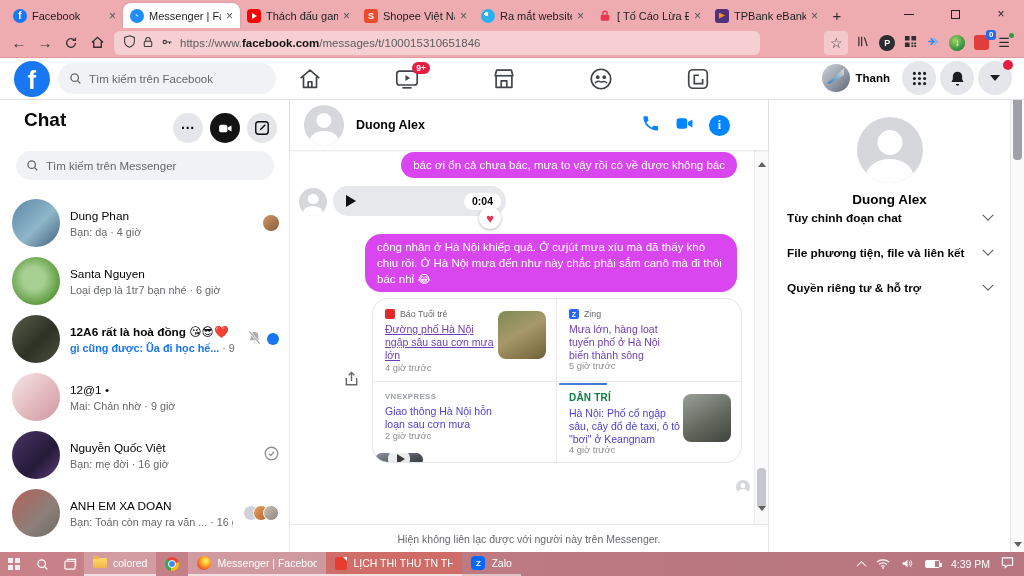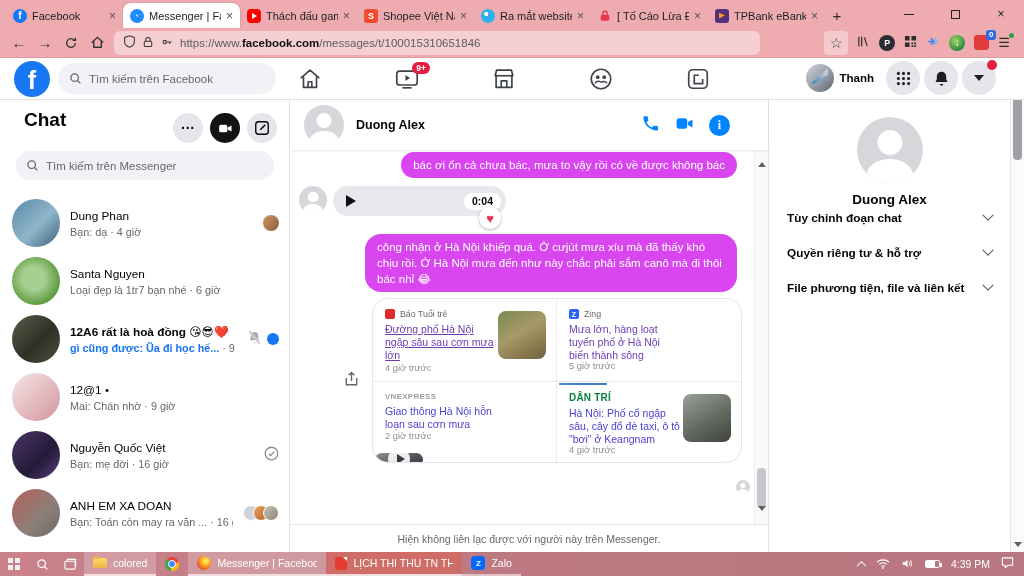--- a/index.html
+++ b/index.html
@@ -44,21 +44,21 @@
 .menu-btn{position:relative;font-size:13px;color:#2c2c2c}
 .menu-dot{position:absolute;top:-2px;right:-4px;width:5px;height:5px;border-radius:50%;background:#2e9e49}
 
 
 .fbheader{position:absolute;top:58px;left:0;width:1024px;height:42px;background:#fff;border-bottom:1px solid #dddfe2;z-index:2}
 .fb-logo{position:absolute;left:14px;top:3px;width:36px;height:36px;border-radius:50%;background:#1877f2;color:#fff;font-weight:700;font-size:25px;display:flex;align-items:flex-end;justify-content:center;line-height:34px}
 .fb-search{position:absolute;left:58px;top:5px;width:218px;height:31px;border-radius:16px;background:#f0f2f5;display:flex;align-items:center;gap:7px;padding:0 11px;color:#65676b;font-size:11.5px}
 .fb-center{position:absolute;left:296px;top:0;width:416px;height:42px;display:flex;align-items:center;justify-content:space-between}
 .fb-cic{width:28px;height:28px;position:relative;display:flex;align-items:center;justify-content:center}
 .watch-badge{position:absolute;top:-3px;right:-9px;background:#e41e3f;color:#fff;font-size:8.5px;font-weight:700;border-radius:8px;padding:1px 4px}
-.fb-right{position:absolute;right:28px;top:3px;display:flex;align-items:center;gap:4px}
+.fb-right{position:absolute;right:12px;top:3px;display:flex;align-items:center;gap:4px}
 .prof-chip{display:flex;align-items:center;gap:6px;margin-right:8px}
 .prof-av{width:28px;height:28px;border-radius:50%;background:linear-gradient(135deg,#cfd4da,#8f96a3 60%,#5d6470);position:relative;overflow:hidden}
 .prof-av::after{content:"";position:absolute;left:20%;top:15%;width:60%;height:55%;background:linear-gradient(45deg,#2b7bbf,#e8e2d8);clip-path:polygon(0 100%,100% 0,100% 45%,20% 100%)}
 .prof-name{font-size:11.5px;font-weight:700;color:#050505}
 .hcirc{width:34px;height:34px;border-radius:50%;background:#e4e6eb;display:flex;align-items:center;justify-content:center;position:relative}
 .caret-dn{width:0;height:0;border-left:5px solid transparent;border-right:5px solid transparent;border-top:6px solid #1c1e21}
 .red-dot{position:absolute;top:-1px;right:-1px;width:10px;height:10px;border-radius:50%;background:#e41e3f}
 
 
 .lsb{position:absolute;left:0;top:100px;width:290px;height:452px;background:#fff;border-right:1px solid #e4e6eb}
@@ -98,21 +98,21 @@
 
 
 .chat{position:absolute;left:290px;top:100px;width:478px;height:452px;background:#fff}
 .chat-h{position:absolute;top:0;left:0;right:0;height:50px;display:flex;align-items:center;padding:0 14px;background:#fff;box-shadow:0 1px 2px rgba(0,0,0,.1);z-index:1}
 .peer-av{width:40px;height:40px}
 .peer-name{margin-left:12px;font-size:12.5px;font-weight:700;color:#050505}
 .chat-hic{display:flex;gap:14px;margin-left:auto;margin-right:24px;align-items:center}
 .info-ic{width:21px;height:21px;border-radius:50%;background:#0084ff;color:#fff;font-weight:700;font-size:12px;display:flex;align-items:center;justify-content:center;font-family:"Liberation Serif",serif}
 .chat-body{position:absolute;top:50px;bottom:28px;left:0;right:18px;display:flex;flex-direction:column;padding-top:2px;overflow:hidden}
 .bub{align-self:flex-end;margin-right:13px;background:#d946ef;color:#fff;font-size:11.5px;line-height:16px;padding:5px 12px;border-radius:16px;max-width:372px;flex:none}
-.vrow{display:flex;align-items:flex-start;gap:6px;margin-left:9px;position:relative;width:fit-content;flex:none}
+.vrow{display:flex;align-items:flex-end;gap:6px;margin-left:9px;position:relative;width:fit-content;flex:none}
 .vav{width:28px;height:28px}
 .vpill{width:173px;height:30px;border-radius:15px;background:#e6e8eb;display:flex;align-items:center;position:relative}
 .vplay{margin-left:13px;width:0;height:0;border-left:10px solid #101010;border-top:6px solid transparent;border-bottom:6px solid transparent}
 .vtime{position:absolute;right:5px;background:#fff;border-radius:10px;font-size:10.5px;font-weight:700;color:#050505;padding:2.5px 8px}
 .vreact{position:absolute;right:5px;bottom:-13px;width:22px;height:22px;border-radius:50%;background:#fff;box-shadow:0 1px 3px rgba(0,0,0,.3);display:flex;align-items:center;justify-content:center}
 .heart-glyph{color:#ee3050;font-size:13px;line-height:13px}
 .mt8{margin-top:8px}.mt18{margin-top:18px}.mt6{margin-top:6px}
 .cards-wrap{position:relative;margin-left:82px;margin-top:6px;width:370px;flex:none}
 .share-ic{position:absolute;left:-29px;top:50%;transform:translateY(-50%)}
 .cards{width:370px;border:1px solid #e4e6eb;border-radius:16px;background:#fff;display:grid;grid-template-columns:1fr 1fr;overflow:hidden}
@@ -557,25 +557,25 @@
 
   <div class="rp">
     <span class="rp-av pavatar"></span>
     <div class="rp-name">Duong Alex</div>
     <div class="rp-rows">
       <div class="rp-row">
           <span>Tùy chỉnh đoạn chat</span>
           <span class="chev"></span>
         </div>
       <div class="rp-row">
+          <span>File phương tiện, file và liên kết</span>
+          <span class="chev"></span>
+        </div>
+      <div class="rp-row">
           <span>Quyền riêng tư &amp; hỗ trợ</span>
-          <span class="chev"></span>
-        </div>
-      <div class="rp-row">
-          <span>File phương tiện, file và liên kết</span>
           <span class="chev"></span>
         </div>
     </div>
   </div>
 
   <div class="pgsb">
     <span class="pg-up tri-up"></span>
     <span class="pg-thumb"></span>
     <span class="pg-dn tri-dn"></span>
   </div>

